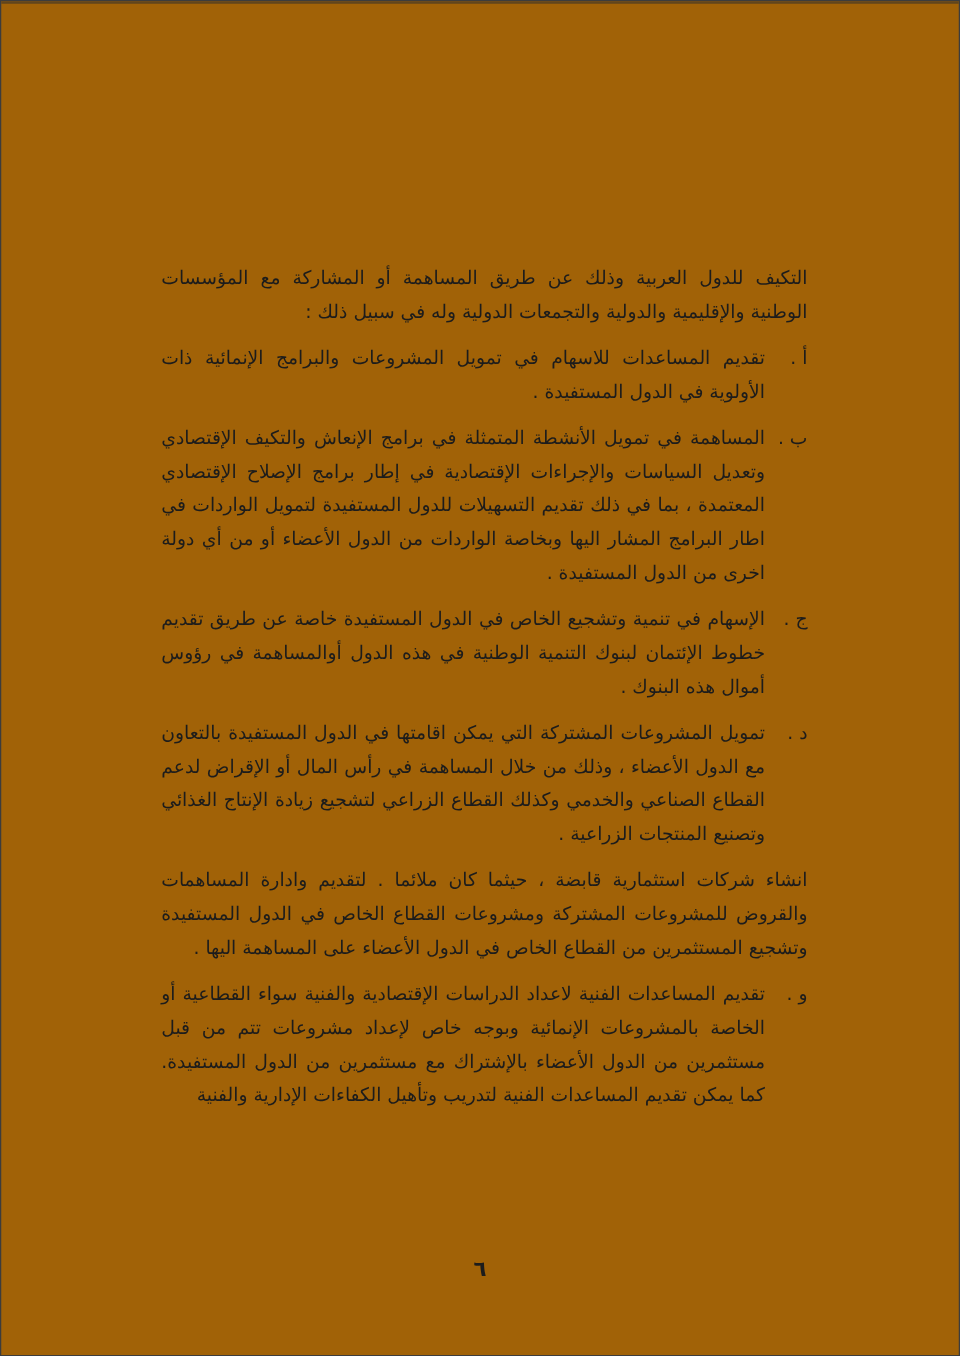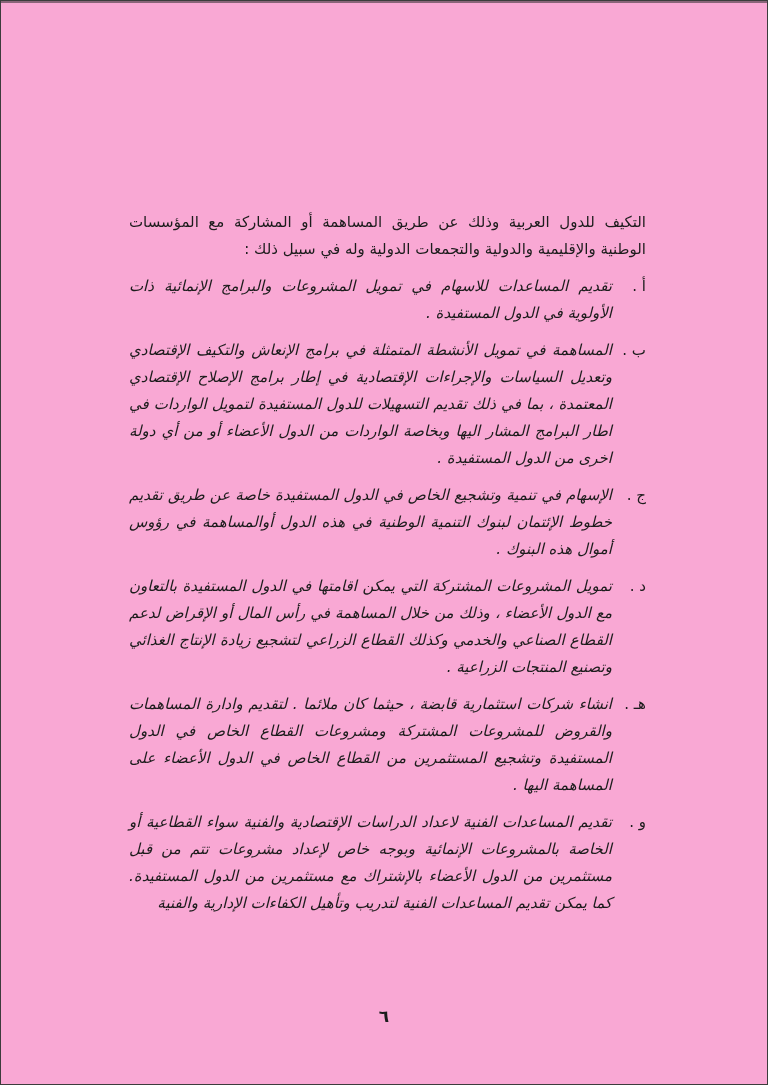--- a/index.html
+++ b/index.html
@@ -5,21 +5,21 @@
   html, body {
     margin: 0;
     padding: 0;
     background: #9a9a9a;
   }
   .page {
     position: relative;
     width: 768px;
     height: 1085px;
     margin: 0 auto;
-    background: #f9a8d4;
+    background: #a16207;
     border: 1px solid #3c3c3c;
     box-sizing: border-box;
     overflow: hidden;
     font-family: "DejaVu Sans", sans-serif;
     color: #1c1c1c;
   }
   .page::before {
     
     content: "";
     position: absolute;
@@ -47,21 +47,20 @@
     margin: 0 0 10px 0;
   }
   .item .marker {
     flex: 0 0 34px;
     white-space: nowrap;
     text-align: right;
   }
   .item .body {
     flex: 1 1 auto;
     text-align: justify;
-    font-style: italic;
   }
   .page-number {
     position: absolute;
     bottom: 58px;
     left: 0;
     right: 0;
     text-align: center;
     direction: rtl;
     font-size: 17px;
     font-weight: bold;
@@ -91,21 +90,20 @@
       <span class="marker">ج .</span>
       <div class="body">الإسهام في تنمية وتشجيع الخاص في الدول المستفيدة خاصة عن طريق تقديم خطوط الإئتمان لبنوك التنمية الوطنية في هذه الدول أوالمساهمة في رؤوس أموال هذه البنوك .</div>
     </div>
 
     <div class="item">
       <span class="marker">د .</span>
       <div class="body">تمويل المشروعات المشتركة التي يمكن اقامتها في الدول المستفيدة بالتعاون مع الدول الأعضاء ، وذلك من خلال المساهمة في رأس المال أو الإقراض لدعم القطاع الصناعي والخدمي وكذلك القطاع الزراعي لتشجيع زيادة الإنتاج الغذائي وتصنيع المنتجات الزراعية .</div>
     </div>
 
     <div class="item">
-      <span class="marker">هـ .</span>
       <div class="body">انشاء شركات استثمارية قابضة ، حيثما كان ملائما . لتقديم وادارة المساهمات والقروض للمشروعات المشتركة ومشروعات القطاع الخاص في الدول المستفيدة وتشجيع المستثمرين من القطاع الخاص في الدول الأعضاء على المساهمة اليها .</div>
     </div>
 
     <div class="item">
       <span class="marker">و .</span>
       <div class="body">تقديم المساعدات الفنية لاعداد الدراسات الإقتصادية والفنية سواء القطاعية أو الخاصة بالمشروعات الإنمائية وبوجه خاص لإعداد مشروعات تتم من قبل مستثمرين من الدول الأعضاء بالإشتراك مع مستثمرين من الدول المستفيدة. كما يمكن تقديم المساعدات الفنية لتدريب وتأهيل الكفاءات الإدارية والفنية</div>
     </div>
 
   </div>
 

